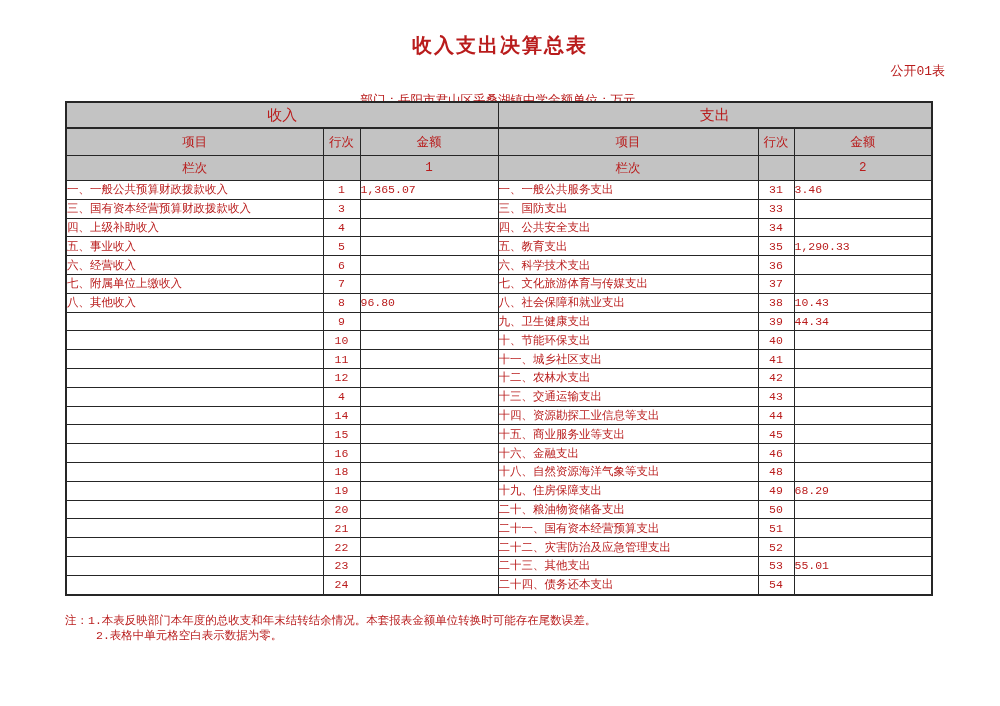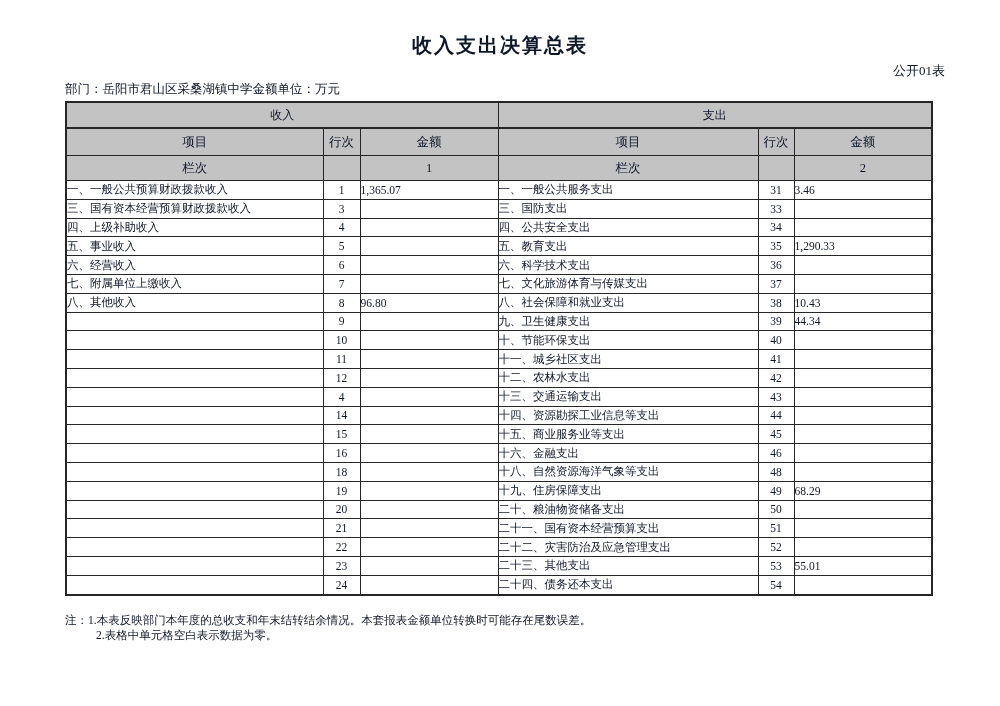--- a/index.html
+++ b/index.html
@@ -1,44 +1,44 @@
 <!DOCTYPE html>
 <html><head>
 <meta charset="utf-8">
 <style>
   html, body { margin: 0; padding: 0; background: #ffffff; }
   .page {
     position: relative;
     width: 1000px;
     height: 706px;
     background: #ffffff;
-    font-family: Liberation Serif, serif;
-    color: #0f172a;
+    font-family: Liberation Mono, monospace;
+    color: #b91c1c;
     overflow: hidden;
   }
   .title {
     position: absolute;
     top: 32px; left: 0;
     width: 100%;
     text-align: center;
     font-size: 20px;
     font-weight: bold;
     letter-spacing: 2px;
     margin: 0;
   }
   .table-code {
     position: absolute;
     top: 62px; right: 55px;
     font-size: 13px;
   }
   .meta-row {
     position: absolute;
-    top: 81px; left: 65px; right: 69px;
+    top: 92px; left: 65px; right: 69px;
     display: flex;
-    justify-content: flex-start;
+    justify-content: center;
     font-size: 12.5px;
   }
   table.budget {
     position: absolute;
     top: 101px; left: 65px;
     width: 866px;
     border-collapse: collapse;
     table-layout: fixed;
     border: 2px solid #262626;
   }
@@ -49,21 +49,21 @@
     padding: 0;
   }
   thead th {
     background: #c3c3c3;
     font-weight: normal;
     text-align: center;
     font-size: 12.5px;
   }
   tr.section-row th {
     height: 24px;
-    font-size: 12px;
+    font-size: 15px;
     border-bottom: 2px solid #262626;
   }
   tr.cols-row th { height: 26px; }
   tr.idx-row th { height: 24px; border-bottom: 1.5px solid #262626; }
   tbody td {
     height: 17.8px;
     font-size: 11.5px;
     background: #ffffff;
   }
   td.item  { text-align: left;  padding: 0 2px; }

